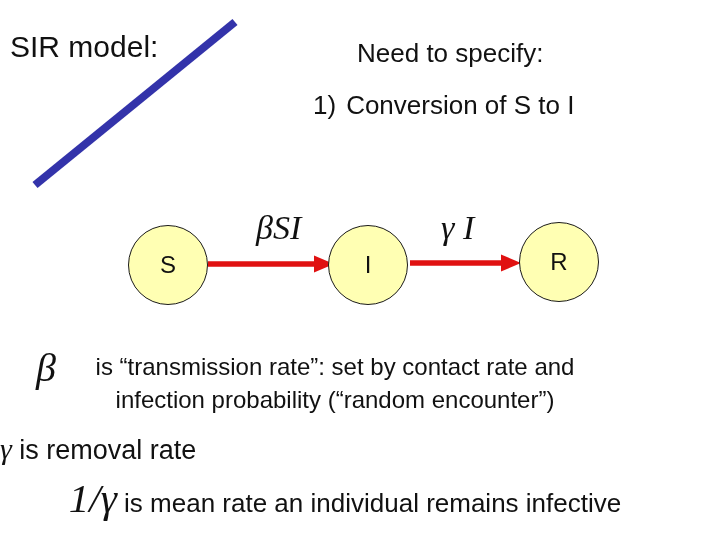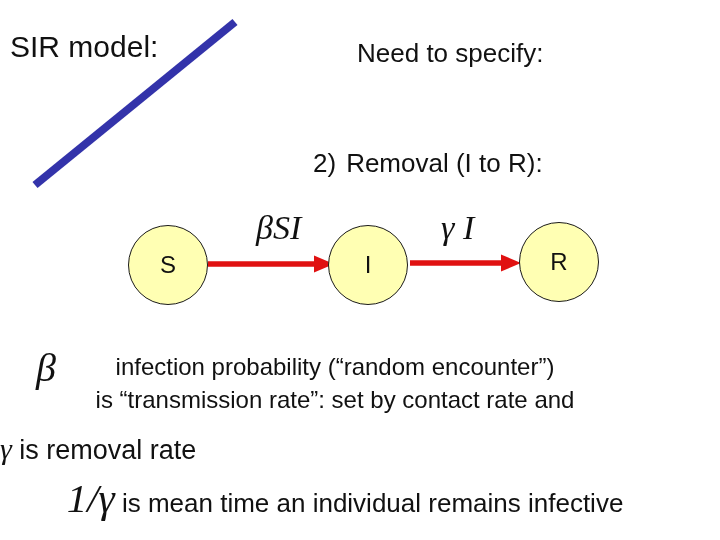--- a/index.html
+++ b/index.html
@@ -102,24 +102,24 @@
 <div class="slide">
 
   <svg class="abs accent-line-svg" viewBox="0 0 260 200" aria-hidden="true">
     <line x1="35" y1="185" x2="235" y2="22" style="stroke: var(--accent-blue, #3333aa); stroke-width: 8;"></line>
   </svg>
 
   <div class="abs title">SIR model:</div>
 
   <div class="abs specify-header">Need to specify:</div>
 
+  <div class="abs specify-item item-1">
+    <span class="num">1)</span><span>Conversion of S to I</span>
+  </div>
 
-  <div class="abs specify-item item-2">
-    <span class="num">2)</span><span>Removal (I to R):</span>
-  </div>
 
   <svg class="abs arrows-svg" viewBox="0 0 720 130" aria-hidden="true">
     <line x1="208" y1="64" x2="316" y2="64" style="stroke: var(--arrow-red, #e01111); stroke-width: 5.5;"></line>
     <polygon points="314,55.5 334,64 314,72.5" style="fill: var(--arrow-red, #e01111);"></polygon>
     <line x1="410" y1="63" x2="503" y2="63" style="stroke: var(--arrow-red, #e01111); stroke-width: 5.5;"></line>
     <polygon points="501,54.5 521,63 501,71.5" style="fill: var(--arrow-red, #e01111);"></polygon>
   </svg>
 
   <div class="abs node node-s">
     <span>S</span>
@@ -129,25 +129,25 @@
   </div>
   <div class="abs node node-r">
     <span>R</span>
   </div>
 
   <div class="abs edge-label edge-label-1">βSI</div>
   <div class="abs edge-label edge-label-2">γ I</div>
 
   <div class="abs beta-symbol math">β</div>
   <div class="abs beta-text">
+    <div>is “transmission rate”: set by contact rate and</div>
     <div>infection probability (“random encounter”)</div>
-    <div>is “transmission rate”: set by contact rate and</div>
   </div>
 
   <div class="abs gamma-note">
     <span class="math">γ</span><span> is removal rate</span>
   </div>
 
   <div class="abs invgamma-note">
-    <span class="math">1/γ</span><span> is mean time an individual remains infective</span>
+    <span class="math">1/γ</span><span> is mean rate an individual remains infective</span>
   </div>
 
 </div>
 
 </body></html>

